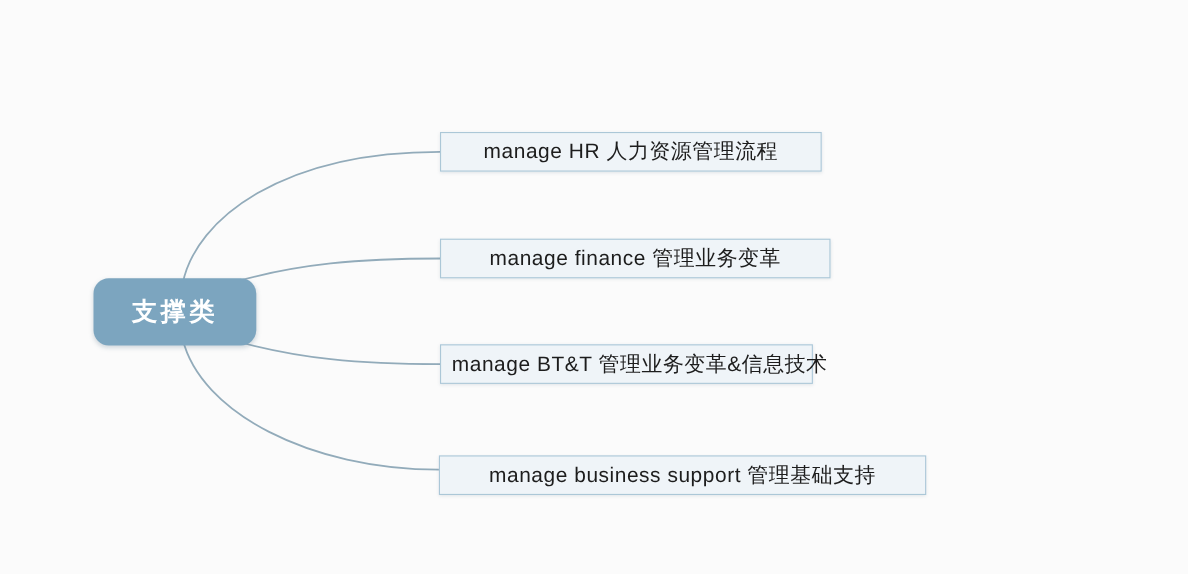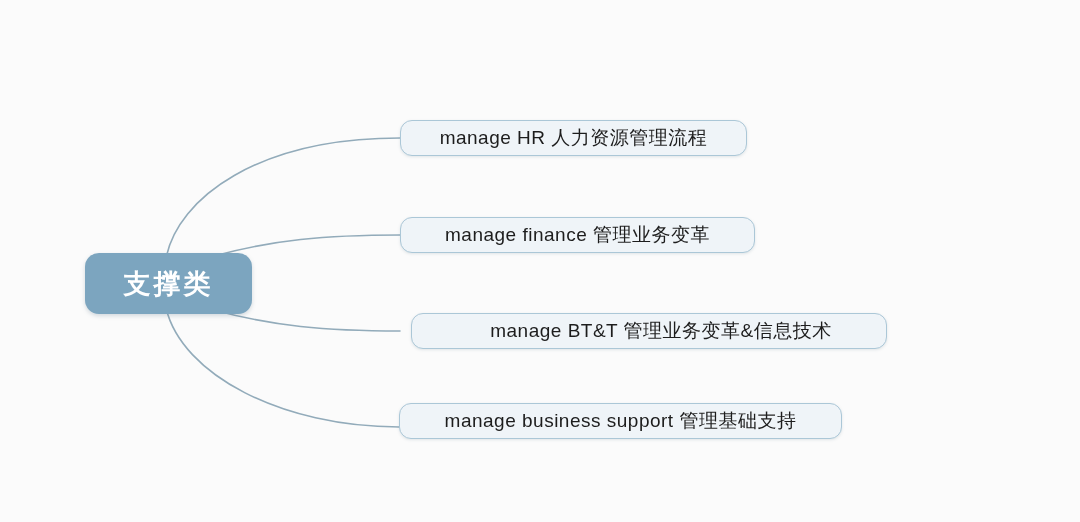--- a/index.html
+++ b/index.html
@@ -37,44 +37,44 @@
   .topic{
     position:absolute;
     display:flex;
     align-items:center;
     justify-content:center;
     white-space:nowrap;
     cursor:default;
   }
   .topic.root{
     left:85px; top:253px;
-    width:167px; height:61px;
+    width:148px; height:61px;
     background: var(--root-fill);
     border-radius:14px;
     color: var(--root-text);
-    font-size:27px;
+    font-size:23px;
     font-weight:600;
     letter-spacing:3px;
     box-shadow: 0 2px 4px rgba(90,120,140,0.25);
   }
   .topic.child{
     height:36px;
     background: var(--child-fill);
     border:1.5px solid var(--child-border);
-    border-radius:12px;
+    border-radius:0;
     color: var(--child-text);
     font-size:19px;
     font-weight:400;
     letter-spacing:0.5px;
     box-shadow: 0 1px 3px rgba(100,125,145,0.18);
   }
   .topic.child-1{ left:400px; top:120px; width:347px; }
   .topic.child-2{ left:400px; top:217px; width:355px; }
-  .topic.child-3{ left:411px; top:313px; width:476px;padding-left:24px; }
-  .topic.child-4{ left:399px; top:403px; width:443px; }
+  .topic.child-3{ left:400px; top:313px; width:339px;padding-left:24px; }
+  .topic.child-4{ left:399px; top:414px; width:443px; }
 </style>
 </head>
 <body>
 
 <div class="canvas">
 
   <svg class="edges" viewBox="0 0 1080 522" xmlns="http://www.w3.org/2000/svg" aria-hidden="true">
     <path d="M 166 258 C 178 198, 258 138, 400 138"></path>
     <path d="M 214 256 C 272 240, 325 235, 400 235"></path>
     <path d="M 214 310 C 272 326, 325 331, 400 331"></path>

